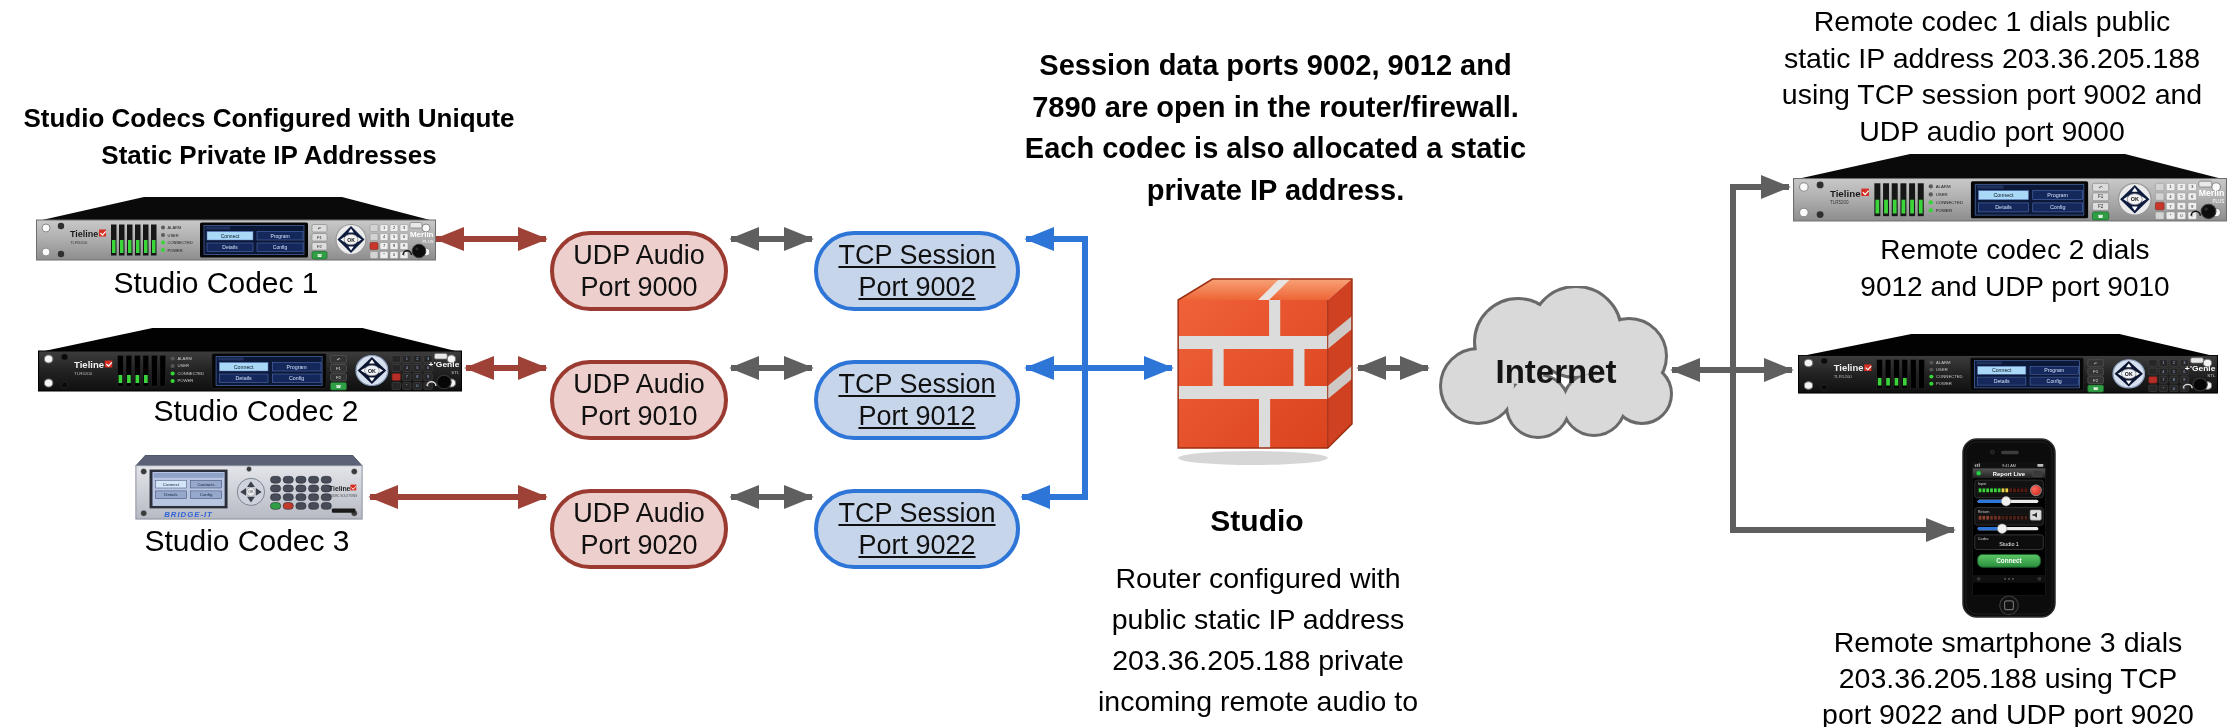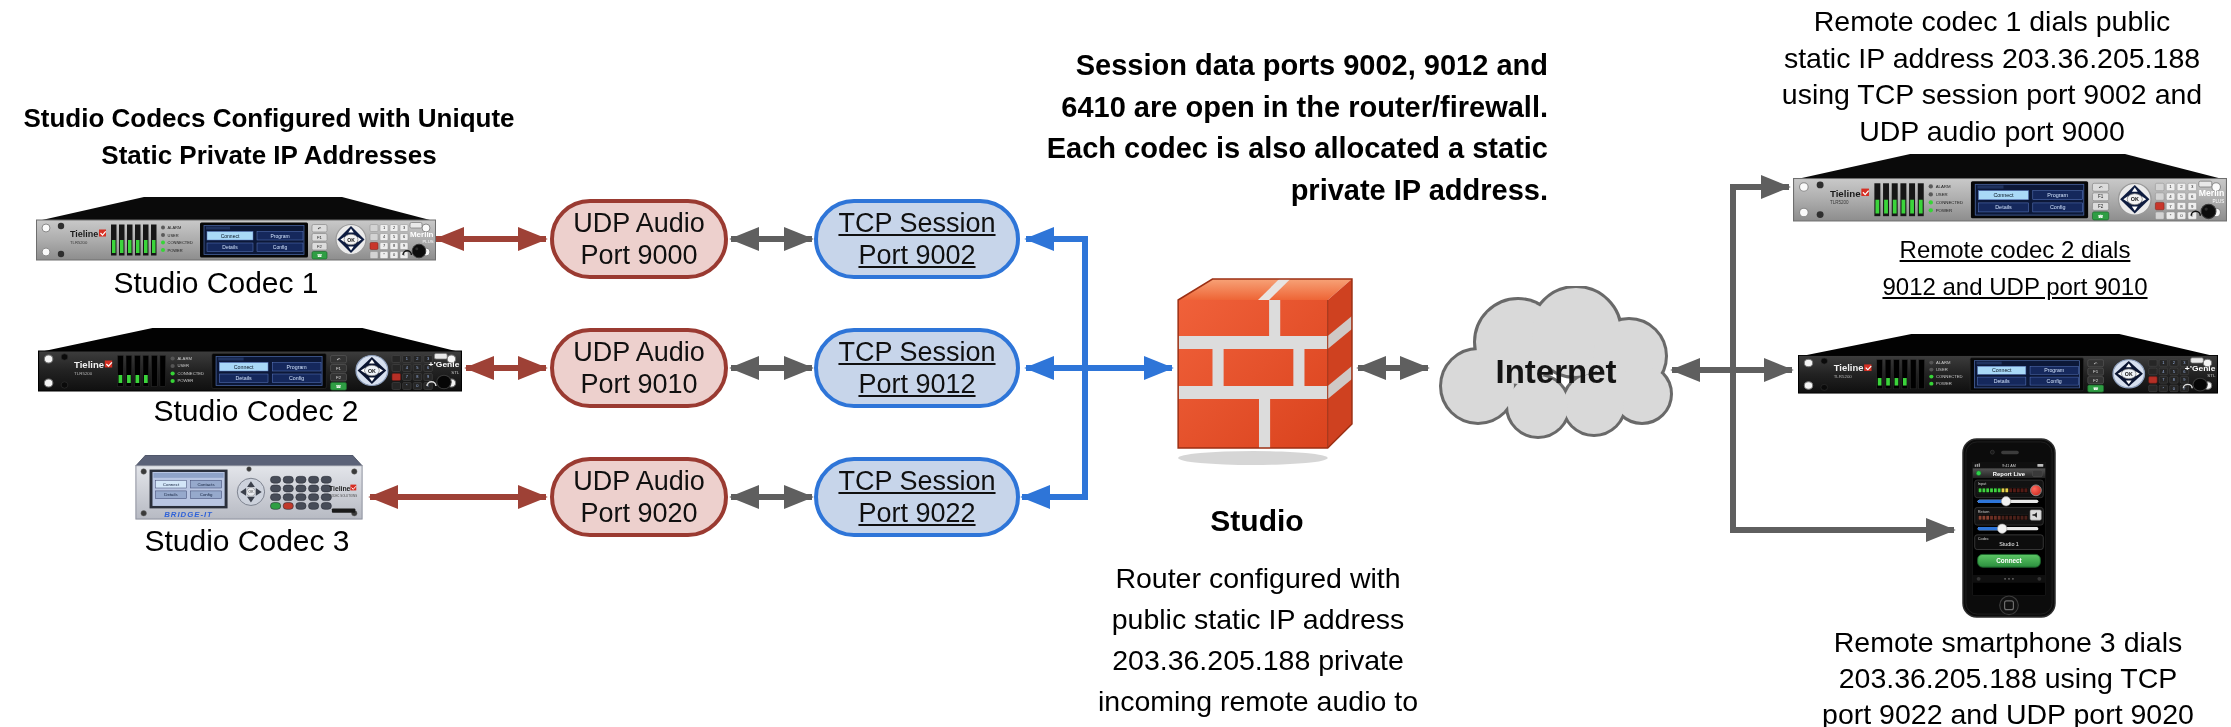--- a/index.html
+++ b/index.html
@@ -6,21 +6,21 @@
   body{
     width:2231px;height:727px;position:relative;background:#ffffff;
     overflow:hidden;font-family:"Liberation Sans",sans-serif;color:#000;
   }
   #overlay{position:absolute;left:0;top:0;z-index:1;}
   .note{position:absolute;text-align:center;color:#000;z-index:3;}
   .bold{font-weight:bold;}
   .pill{
     position:absolute;box-sizing:border-box;border-radius:44px;
     display:flex;flex-direction:column;align-items:center;justify-content:center;
-    font-size:27px;line-height:32px;color:#101010;z-index:2;background:#fff;
+    font-size:27px;line-height:32px;color:#101010;z-index:2;background:#fff;margin-top:32px;
   }
   .pill.udp{background:var(--udp-fill);border:4px solid var(--udp-border);}
   .pill.tcp{background:var(--tcp-fill);border:4px solid var(--tcp-border);text-decoration:underline;}
   .ln{fill:none;stroke-width:6;stroke-linejoin:miter;}
   .ln-red{stroke:var(--red-arrow);}
   .ln-gray{stroke:var(--gray-arrow);}
   .ln-blue{stroke:var(--blue-line);}
   .mk-red{fill:var(--red-arrow);}
   .mk-gray{fill:var(--gray-arrow);}
   .mk-blue{fill:var(--blue-line);}
@@ -548,23 +548,23 @@
 
 <div class="note bold" style="left:0px;top:100px;width:538px;font-size:26px;line-height:37px;">
   <div>Studio Codecs Configured with Uniqute</div>
   <div>Static Private IP Addresses</div>
 </div>
 
 <div class="note" style="left:66px;top:266px;width:300px;font-size:30px;">Studio Codec 1</div>
 <div class="note" style="left:106px;top:394px;width:300px;font-size:30px;">Studio Codec 2</div>
 <div class="note" style="left:97px;top:524px;width:300px;font-size:30px;">Studio Codec 3</div>
 
-<div class="note bold" style="left:1003px;top:45px;width:545px;font-size:29px;line-height:41.5px;text-align:right;">
+<div class="note bold" style="left:1003px;top:45px;width:545px;font-size:29px;line-height:41.5px;">
   <div>Session data ports 9002, 9012 and</div>
-  <div>6410 are open in the router/firewall.</div>
+  <div>7890 are open in the router/firewall.</div>
   <div>Each codec is also allocated a static</div>
   <div>private IP address.</div>
 </div>
 
 <div class="note bold" style="left:1107px;top:466px;width:300px;font-size:30px;line-height:37px;margin-top:36px;">
   <div>Studio</div>
 </div>
 
 <div class="note" style="left:1062px;top:558px;width:392px;font-size:28.5px;line-height:41px;">
   <div>Router configured with</div>
@@ -574,21 +574,21 @@
   <div>studio codecs 1, 2 and 3.</div>
 </div>
 
 <div class="note" style="left:1750px;top:3px;width:484px;font-size:28.5px;line-height:36.5px;">
   <div>Remote codec 1 dials public</div>
   <div>static IP address 203.36.205.188</div>
   <div>using TCP session port 9002 and</div>
   <div>UDP audio port 9000</div>
 </div>
 
-<div class="note" style="left:1800px;top:232px;width:430px;font-size:24px;line-height:36.5px;text-decoration:underline;">
+<div class="note" style="left:1800px;top:232px;width:430px;font-size:28px;line-height:36.5px;">
   <div>Remote codec 2 dials</div>
   <div>9012 and UDP port 9010</div>
 </div>
 
 <div class="note" style="left:1792px;top:624px;width:432px;font-size:28.5px;line-height:36px;">
   <div>Remote smartphone 3 dials</div>
   <div>203.36.205.188 using TCP</div>
   <div>port 9022 and UDP port 9020</div>
 </div>
 

